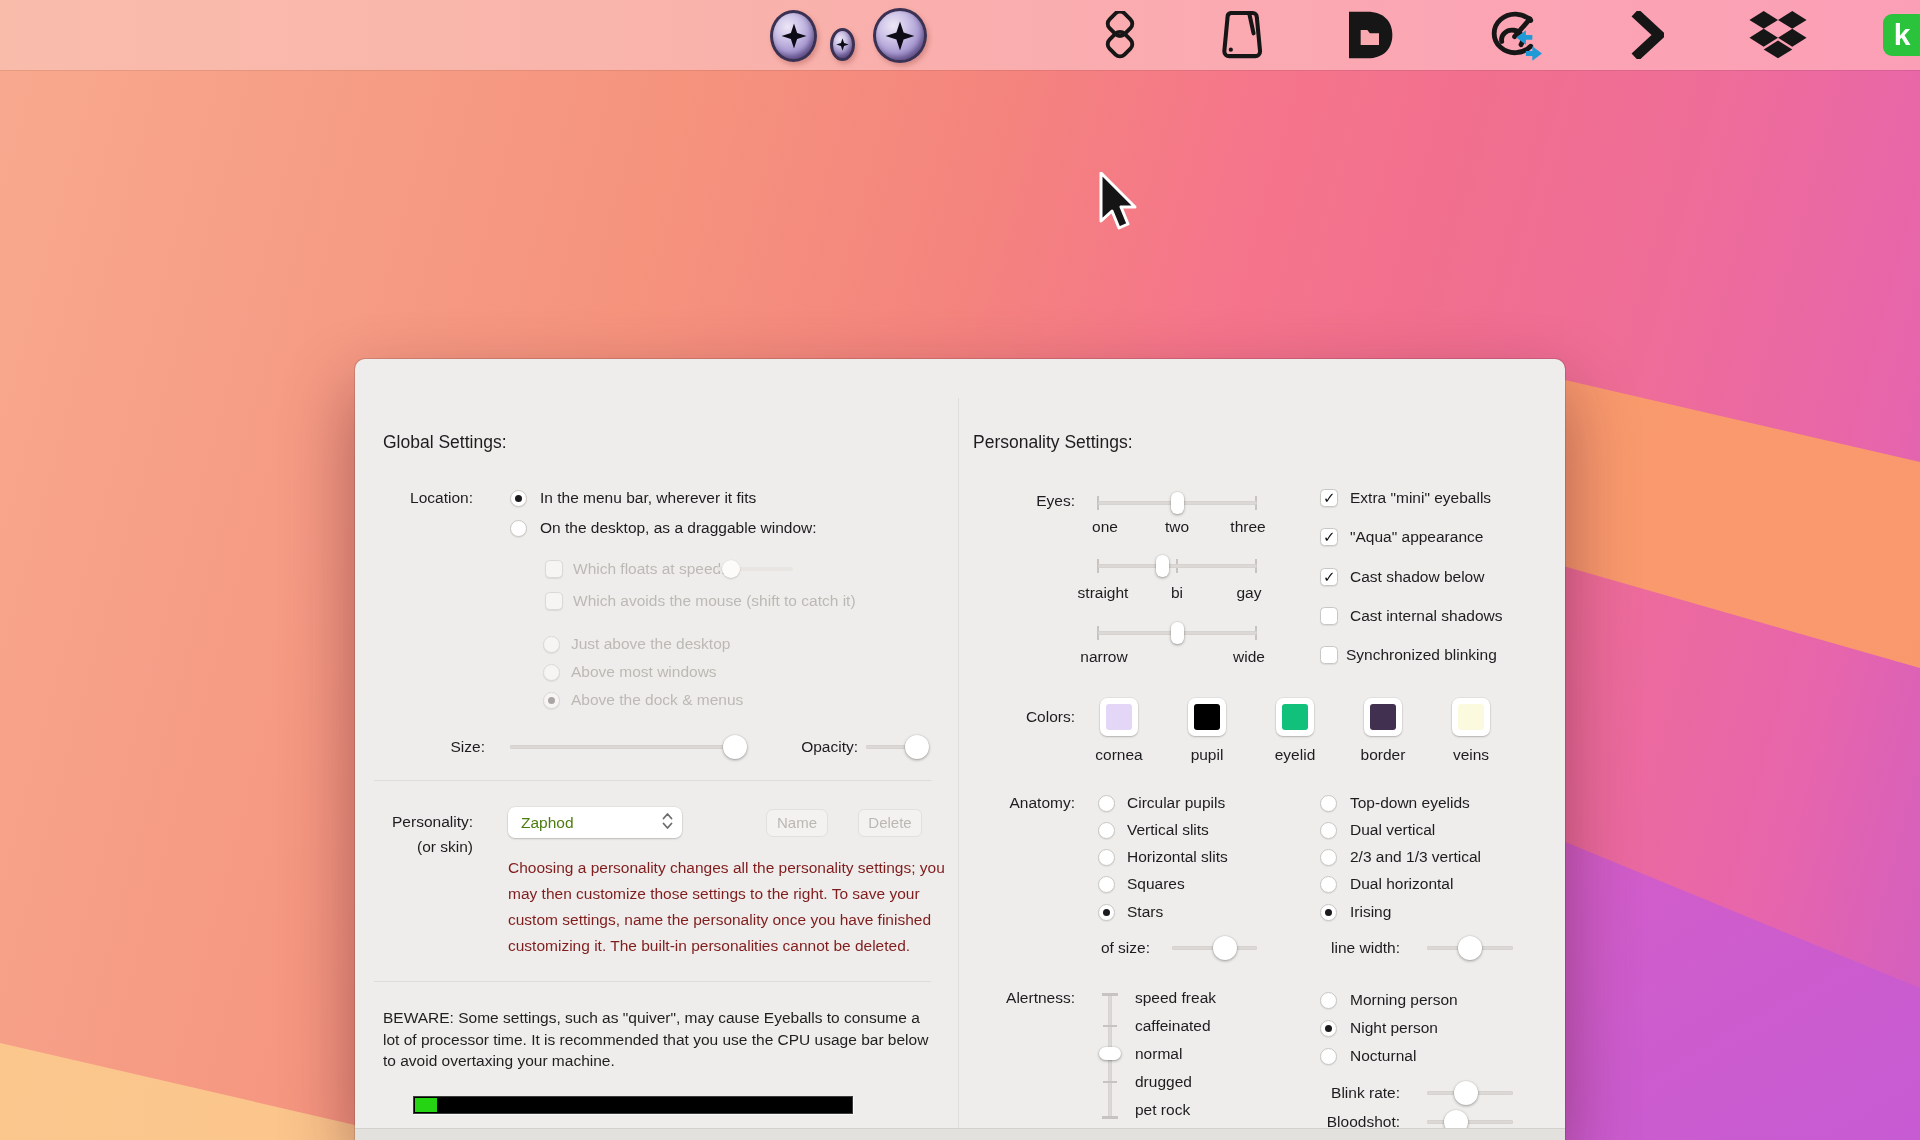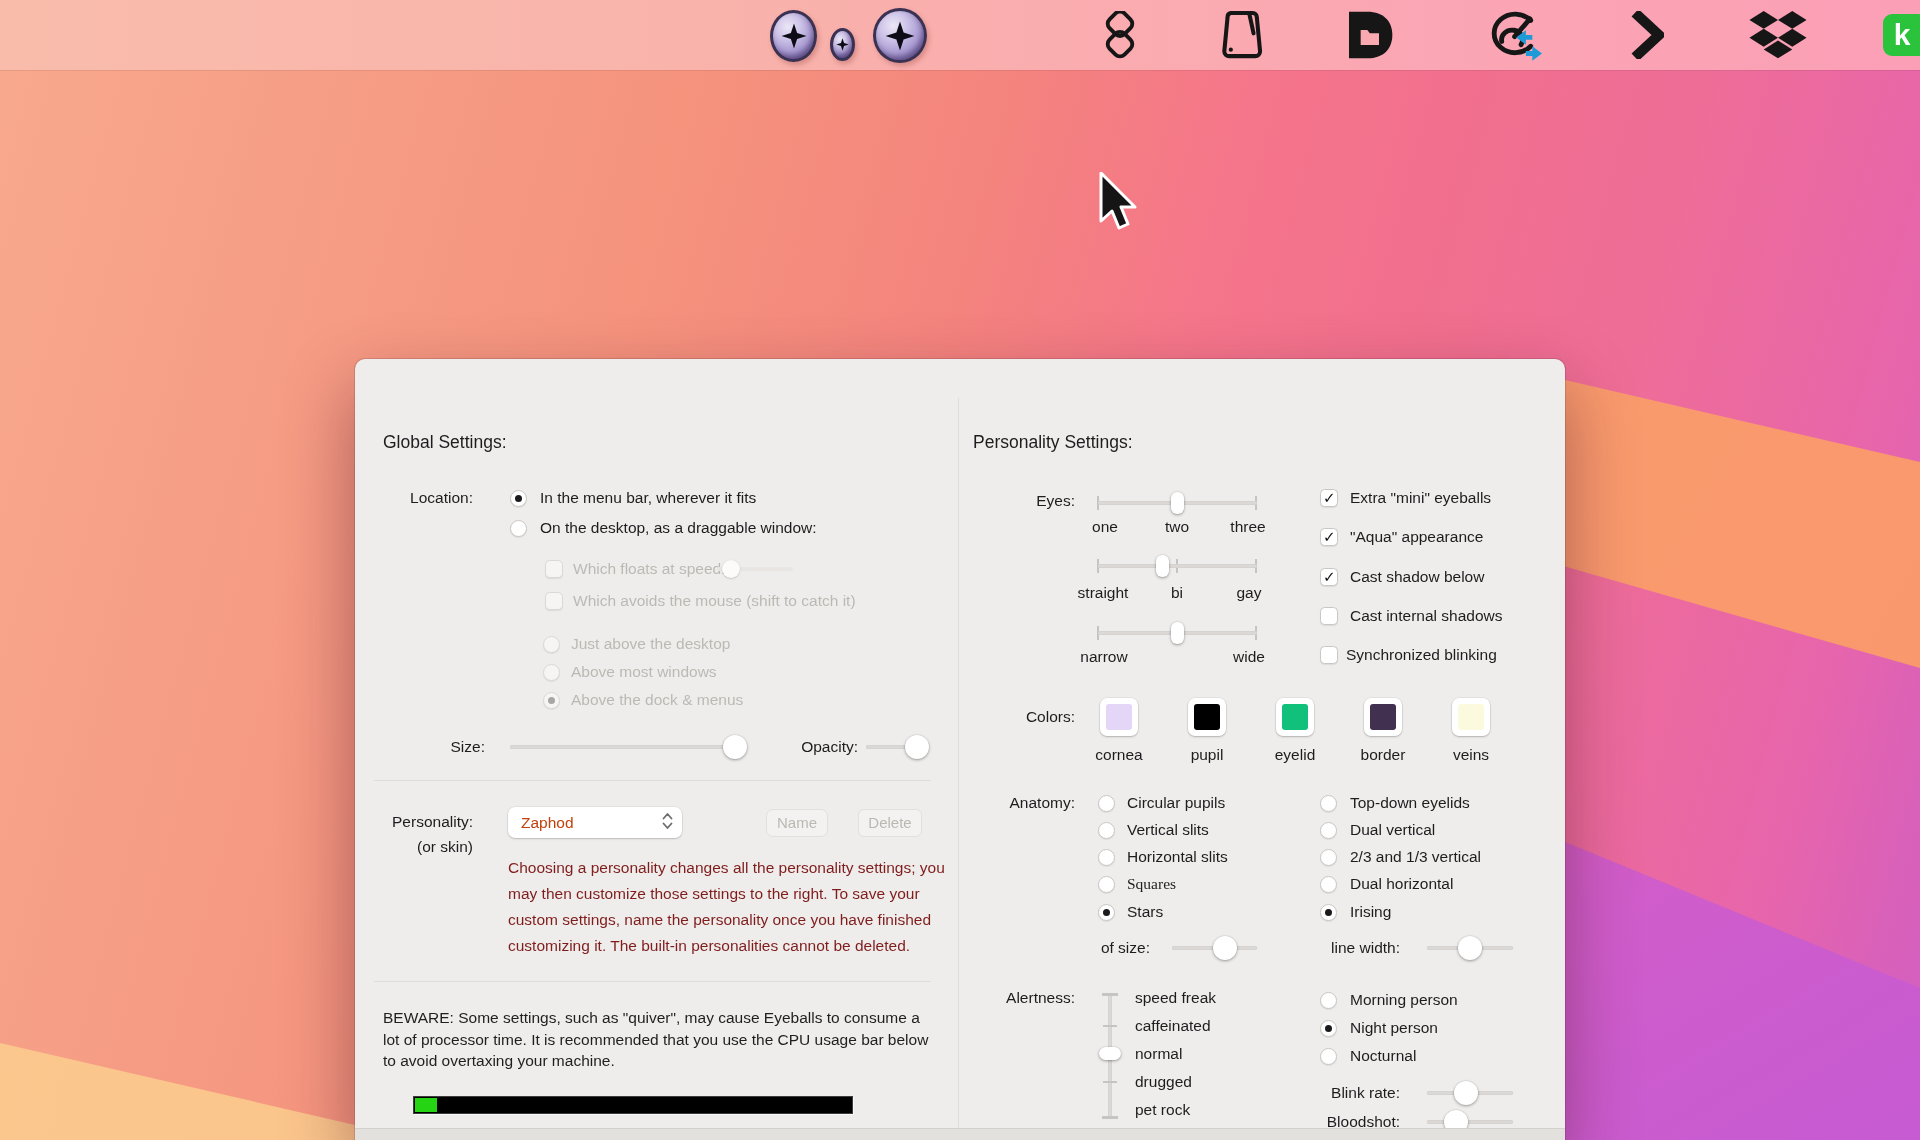--- a/index.html
+++ b/index.html
@@ -66,21 +66,21 @@
   .thumb{position:absolute;background:#fff;border-radius:50%;
     box-shadow:0 1px 3px rgba(0,0,0,.35),0 0 0 .5px rgba(0,0,0,.06);}
   .thumb.pill{border-radius:6px;}
   .tick{position:absolute;width:2px;height:14px;background:#c6c3c0;}
   .htick{position:absolute;height:2px;background:#c6c3c0;}
   .track.disb,.vtrack.disb{background:#e8e5e2;box-shadow:none;}
   .thumb.disb{box-shadow:0 1px 2px rgba(0,0,0,.15),0 0 0 .5px rgba(0,0,0,.04);background:#fcfbfa;}
 
   .select{position:absolute;left:153px;top:448px;width:174px;height:31px;background:#fff;border-radius:7px;
     box-shadow:0 1px 2px rgba(0,0,0,.18),0 0 0 .5px rgba(0,0,0,.08);display:flex;align-items:center;}
-  .select .val{font-size:15.5px;color:#c2410c;padding-left:13px;flex:1;}
+  .select .val{font-size:15.5px;color:#4d7c0f;padding-left:13px;flex:1;}
   .select .chev{padding-right:9px;color:#7a7876;}
   .btn{position:absolute;height:28px;border-radius:6px;background:#f4f2f0;border:1px solid #e2dfdc;
     box-sizing:border-box;font-size:15px;color:#bbb8b4;text-align:center;line-height:26px;}
 
   .para{position:absolute;font-size:15.5px;line-height:26px;color:#7f1d1d;}
   .beware{position:absolute;font-size:15.5px;line-height:21.5px;color:#1f1f1f;}
   .cpu{position:absolute;left:58px;top:737px;width:440px;height:18px;background:#000;
     border:1px solid #3c3c3c;box-sizing:border-box;box-shadow:1px 1px 0 rgba(255,255,255,.65);}
   .cpu-fill{position:absolute;left:1px;top:1px;bottom:1px;background:#25d513;}
 
@@ -294,21 +294,21 @@
     <div class="txt cent" style="left:1116px;top:386px;">veins</div>
 
     <div class="txt lab-r" style="left:600px;top:434px;width:120px;">Anatomy:</div>
     <div class="radio" style="left:743px;top:436px;"></div>
     <div class="txt" style="left:772px;top:434px;">Circular pupils</div>
     <div class="radio" style="left:743px;top:463px;"></div>
     <div class="txt" style="left:772px;top:461px;">Vertical slits</div>
     <div class="radio" style="left:743px;top:490px;"></div>
     <div class="txt" style="left:772px;top:488px;">Horizontal slits</div>
     <div class="radio" style="left:743px;top:517px;"></div>
-    <div class="txt" style="left:772px;top:515px;font-family:Liberation Serif, serif;">Squares</div>
+    <div class="txt" style="left:772px;top:515px;">Squares</div>
     <div class="radio sel" style="left:743px;top:545px;"></div>
     <div class="txt" style="left:772px;top:543px;">Stars</div>
 
     <div class="radio" style="left:965px;top:436px;"></div>
     <div class="txt" style="left:995px;top:434px;">Top-down eyelids</div>
     <div class="radio" style="left:965px;top:463px;"></div>
     <div class="txt" style="left:995px;top:461px;">Dual vertical</div>
     <div class="radio" style="left:965px;top:490px;"></div>
     <div class="txt" style="left:995px;top:488px;">2/3 and 1/3 vertical</div>
     <div class="radio" style="left:965px;top:517px;"></div>

